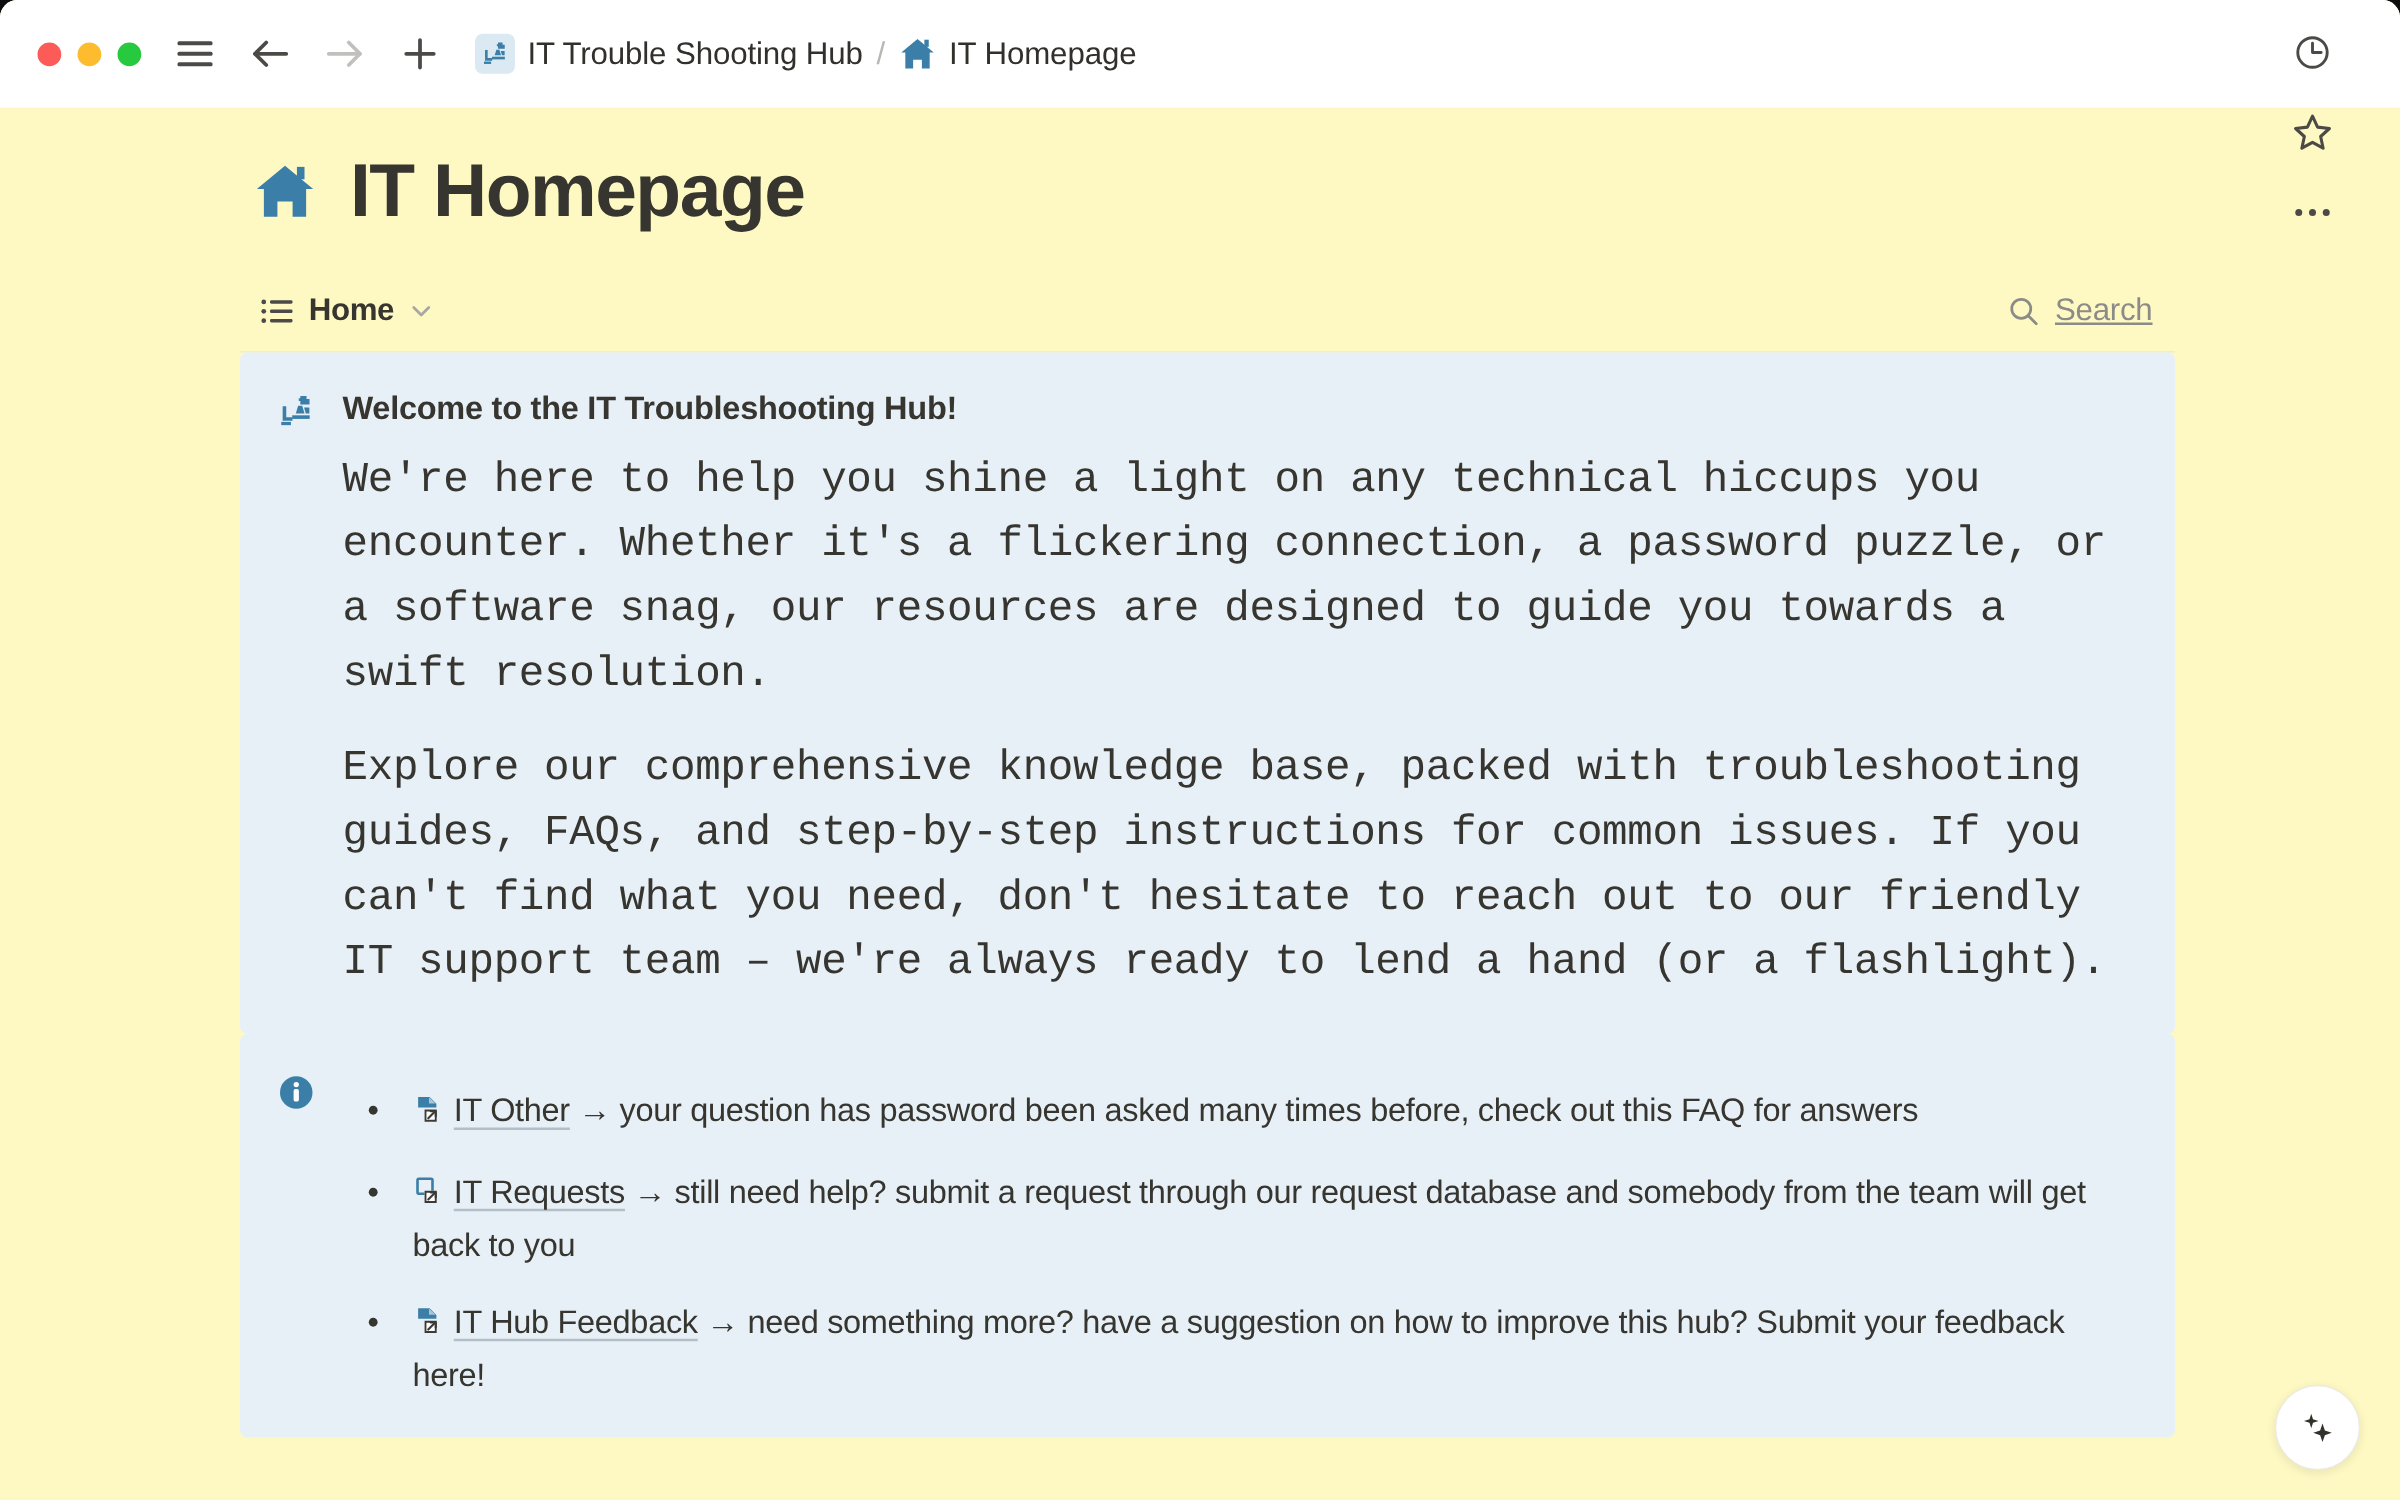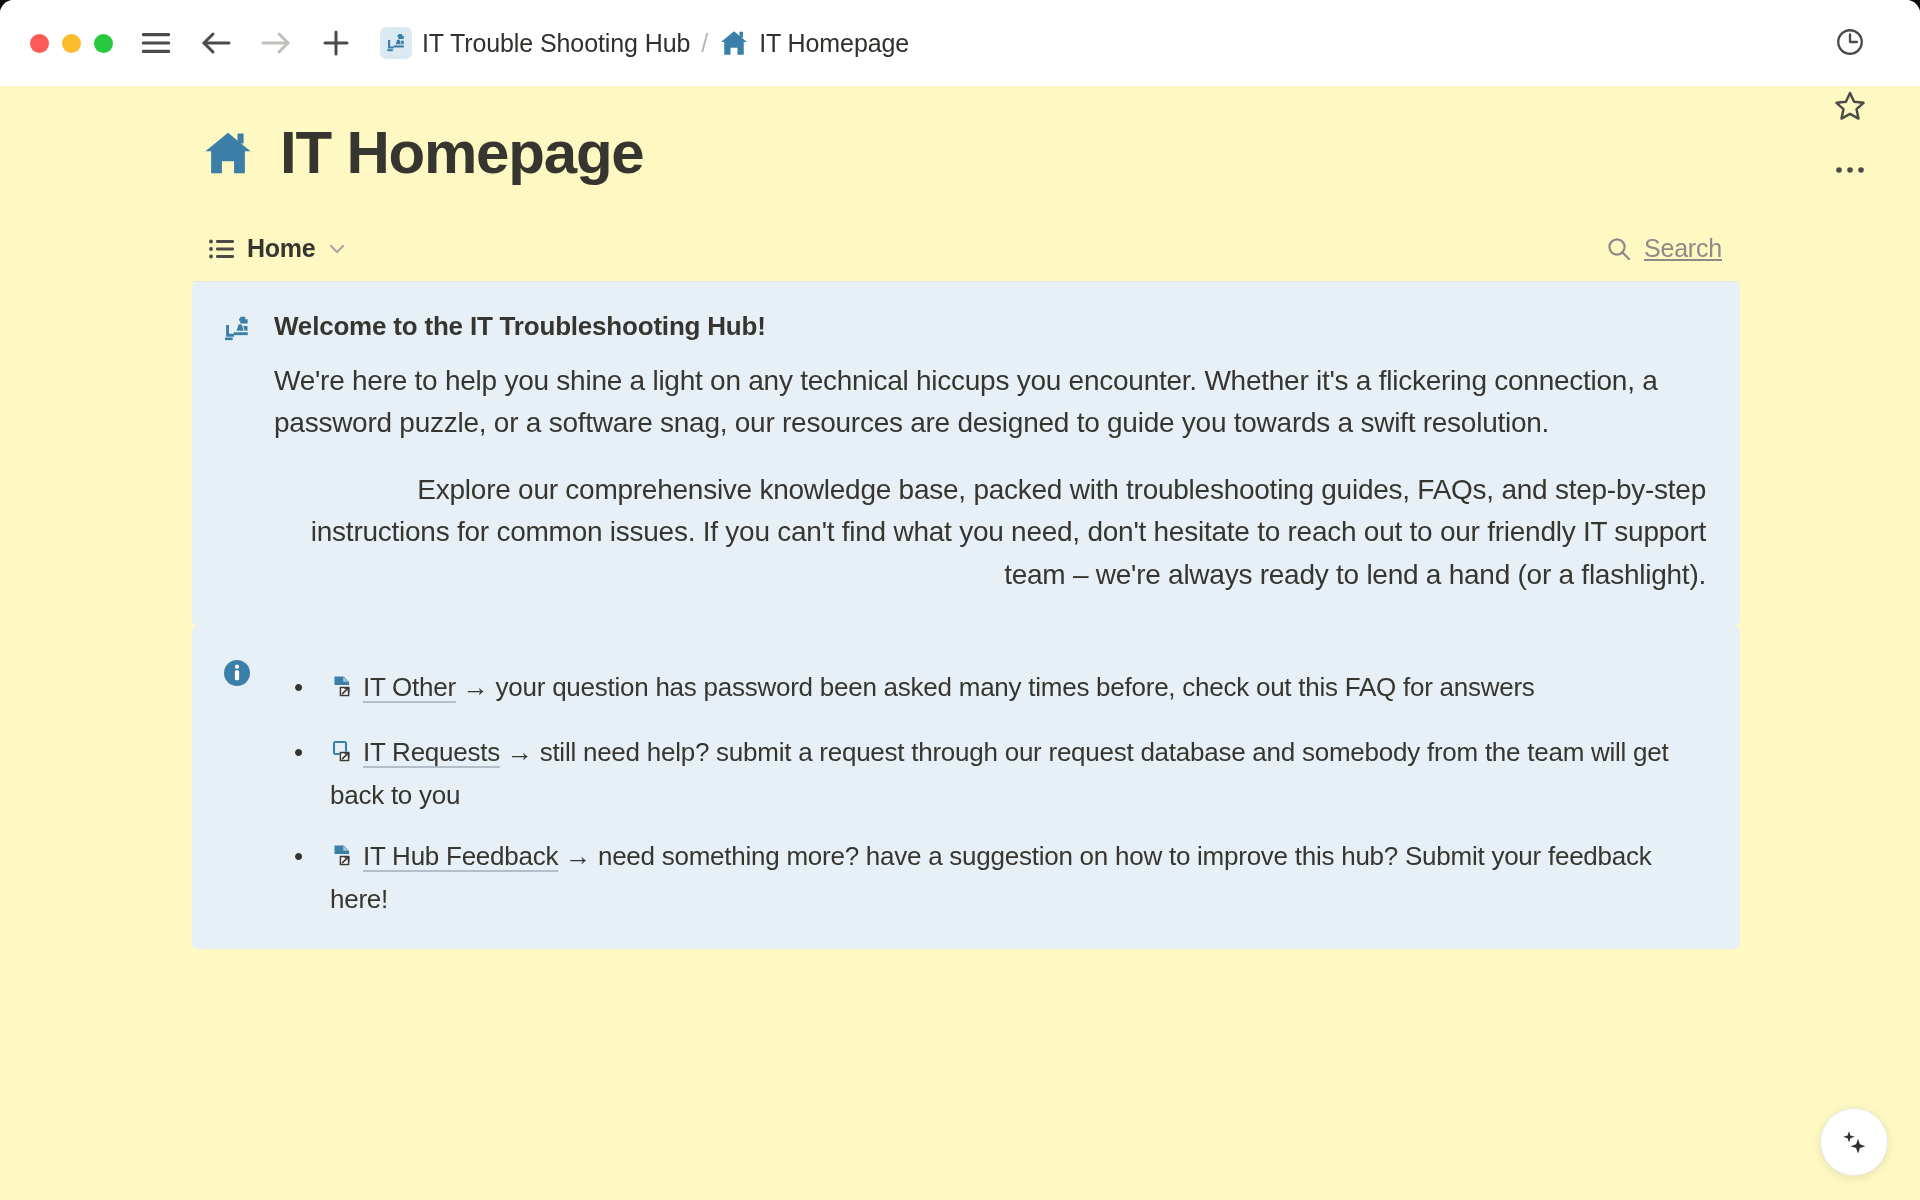--- a/index.html
+++ b/index.html
@@ -176,26 +176,27 @@
 
   .callout-title {
     font-size: 26px;
     font-weight: bold;
     color: #37352f;
     line-height: 1.45;
     margin-bottom: 14px;
     letter-spacing: -0.2px;
   }
   .callout-p {
-    font-size: 28px;
+    font-size: 34px;
     color: #37352f;
     line-height: 1.52;
     letter-spacing: -0.25px;
-  }
-  .callout-p + .callout-p { margin-top: 24px; text-align: right; }
+    font-family: Liberation Mono, monospace;
+  }
+  .callout-p + .callout-p { margin-top: 24px; }
 
   .callout-lead {
     font-size: 26px;
     color: #37352f;
     line-height: 1.5;
     letter-spacing: -0.25px;
     padding-top: 2px;
   }
 
   .res-list { list-style: none; margin-top: 16px; }

